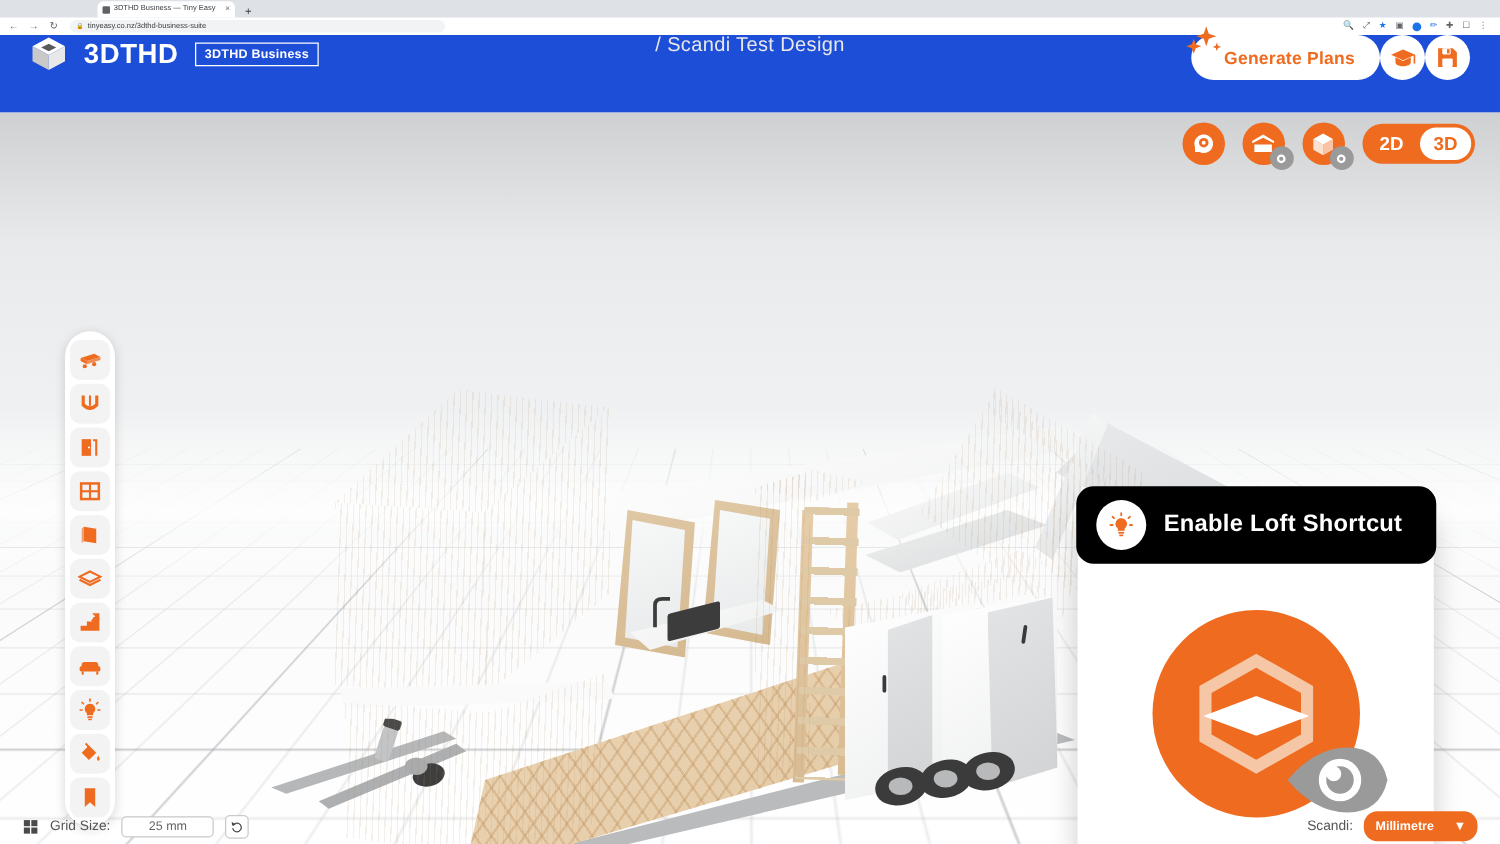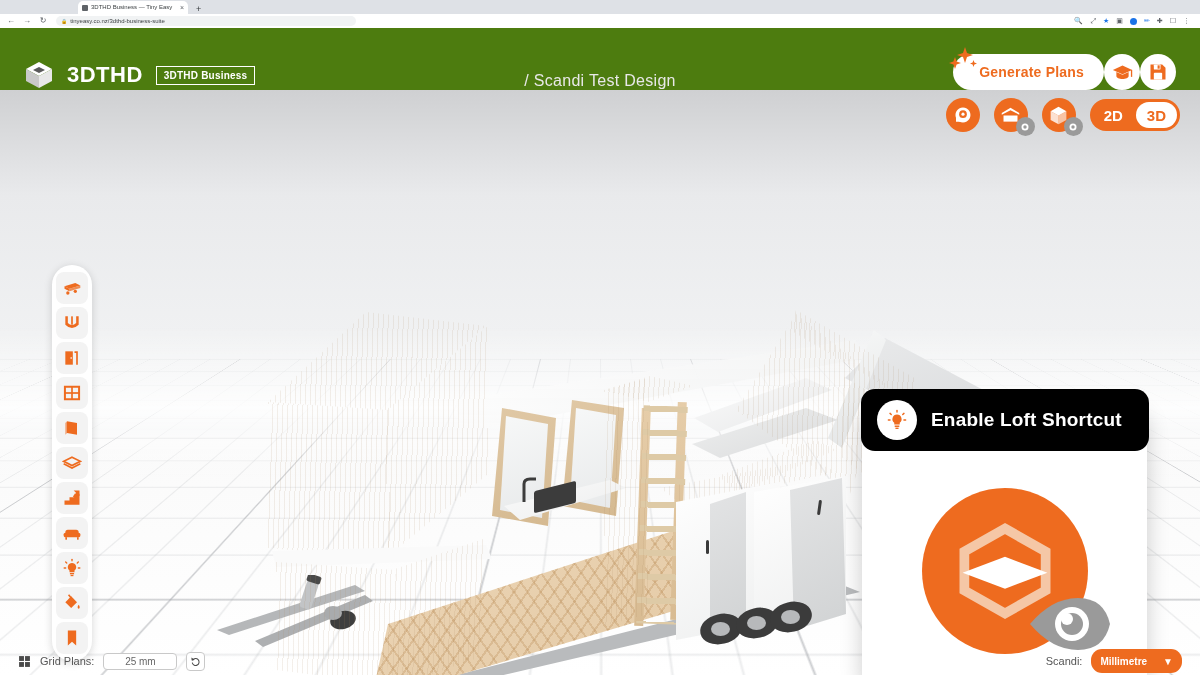--- a/index.html
+++ b/index.html
@@ -32,21 +32,21 @@
   }
   .lock-icon { font-size: 5px; color: #5f6368; line-height: 6px; }
   .omnibox-url { font-size: 6px; color: #3c4043; white-space: nowrap; line-height: 7px; }
   .chrome-actions { margin-left: auto; display: flex; align-items: center; gap: 7px; padding-right: 4px; }
   .chrome-ico { font-size: 7px; color: #5f6368; line-height: 8px; }
   .chrome-ico.blue { color: #1a73e8; }
   .chrome-ico.dot { width: 7px; height: 7px; border-radius: 50%; background: #1a73e8; }
 
   
   .app-header {
-    height: 62px; background: #4d7c0f; display: flex; align-items: flex-end;
+    height: 62px; background: #1d4ed8; display: flex; align-items: flex-start;
     padding: 0 24px; position: relative;
   }
   .brand { display: flex; align-items: center; gap: 13px; }
   .brand-name { color: #fff; font-size: 22px; font-weight: bold; letter-spacing: 0.5px; }
   .brand-badge {
     border: 1.5px solid #fff; color: #fff; font-size: 10px; font-weight: bold;
     padding: 3px 7px; letter-spacing: 0.2px;
   }
   .doc-title {
     position: absolute; left: 50%; transform: translateX(-50%);
@@ -542,21 +542,21 @@
   </div>
 
   <div class="status-bar">
     <div class="status-left">
       <svg width="13" height="13" viewBox="0 0 24 24">
         <rect x="2" y="2" width="9" height="9" fill="#4a4a4a"></rect>
         <rect x="13" y="2" width="9" height="9" fill="#4a4a4a"></rect>
         <rect x="2" y="13" width="9" height="9" fill="#4a4a4a"></rect>
         <rect x="13" y="13" width="9" height="9" fill="#4a4a4a"></rect>
       </svg>
-      <span class="status-label">Grid Plans:</span>
+      <span class="status-label">Grid Size:</span>
       <input class="grid-input" value="25 mm" style="">
       <button class="reset-btn">
         <svg width="11" height="11" viewBox="0 0 24 24">
           <path d="M6 9 A7.5 7.5 0 1 1 5 15" fill="none" stroke="#4a4a4a" stroke-width="2.2" stroke-linecap="round"></path>
           <path d="M3 3 L3.6 9.8 L10.2 8.4 Z" fill="#4a4a4a"></path>
         </svg>
       </button>
     </div>
     <div class="status-right">
       <span class="status-label">Scandi:</span>

